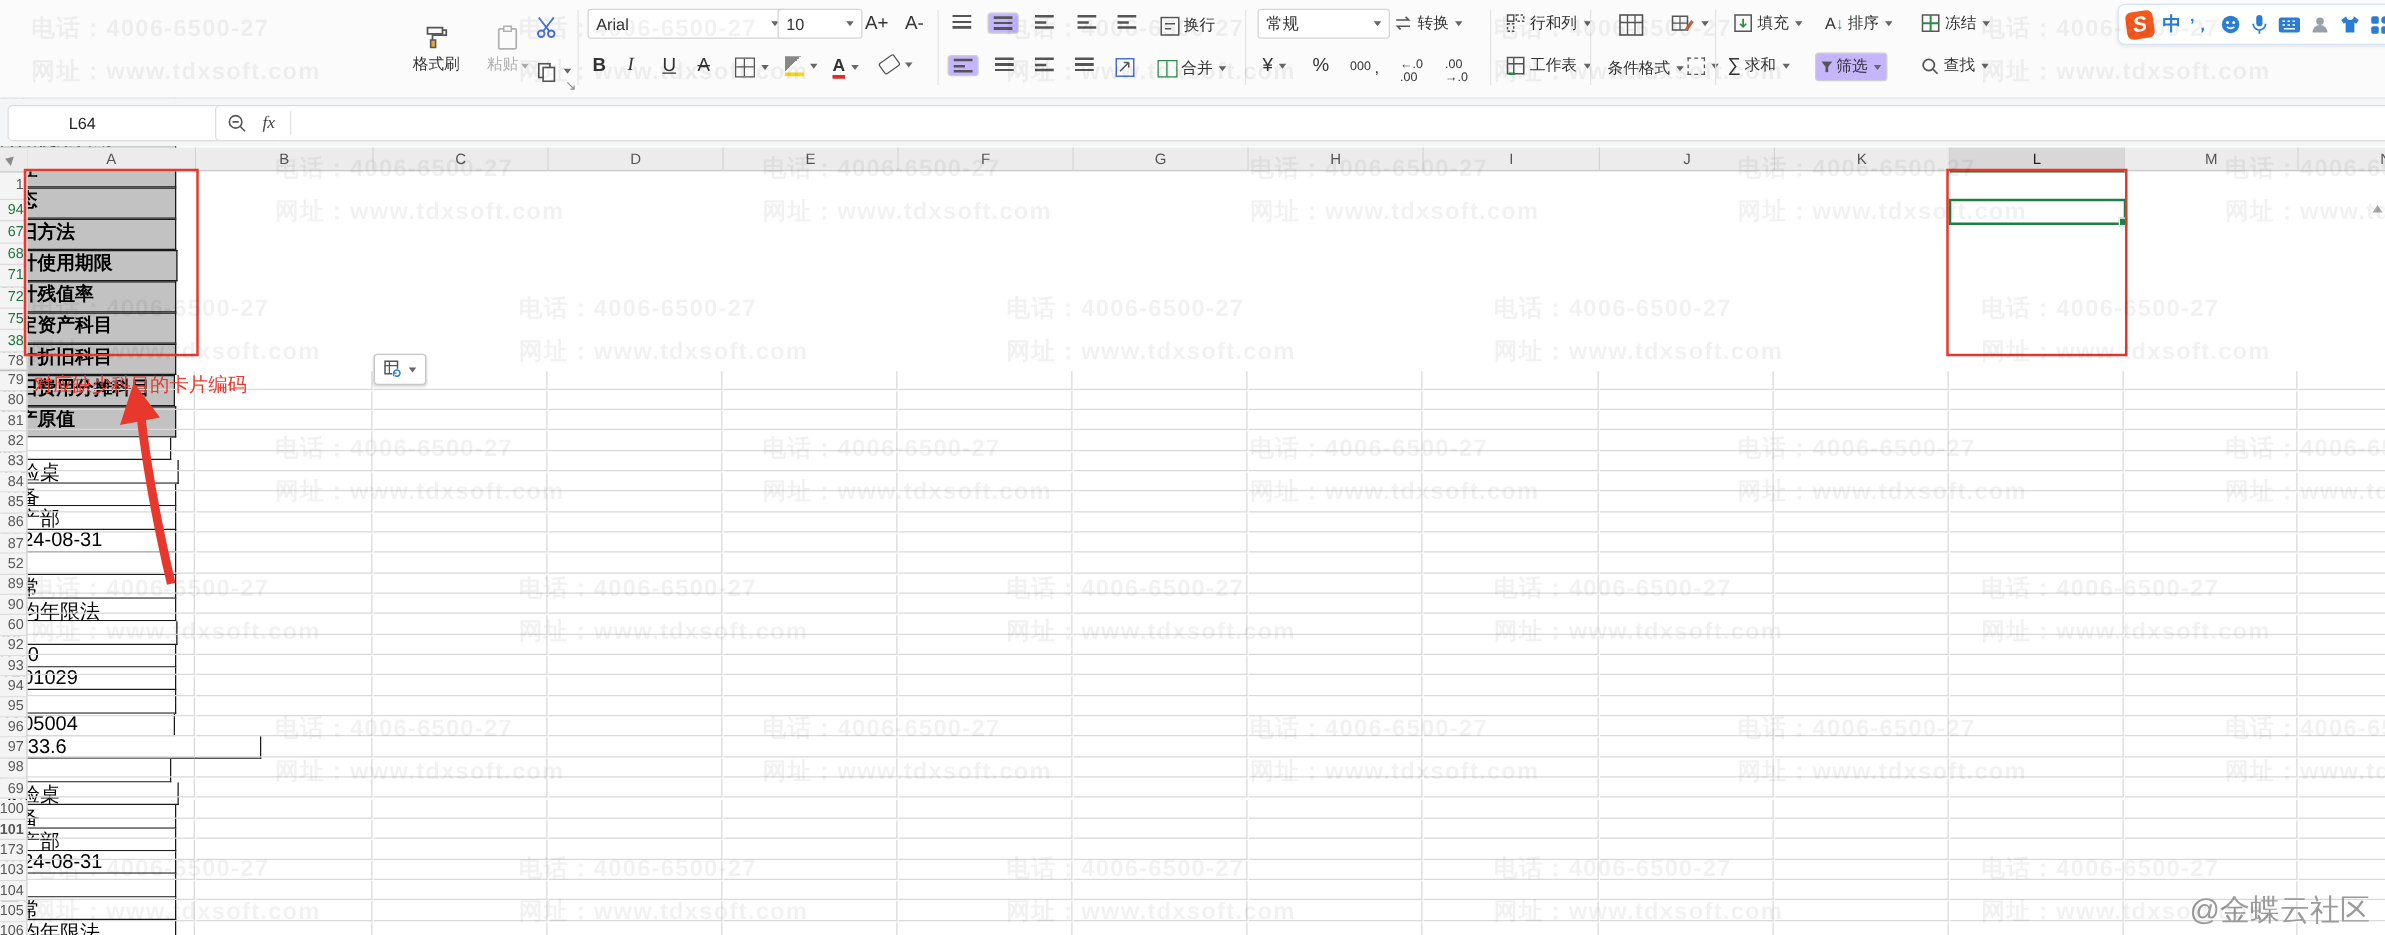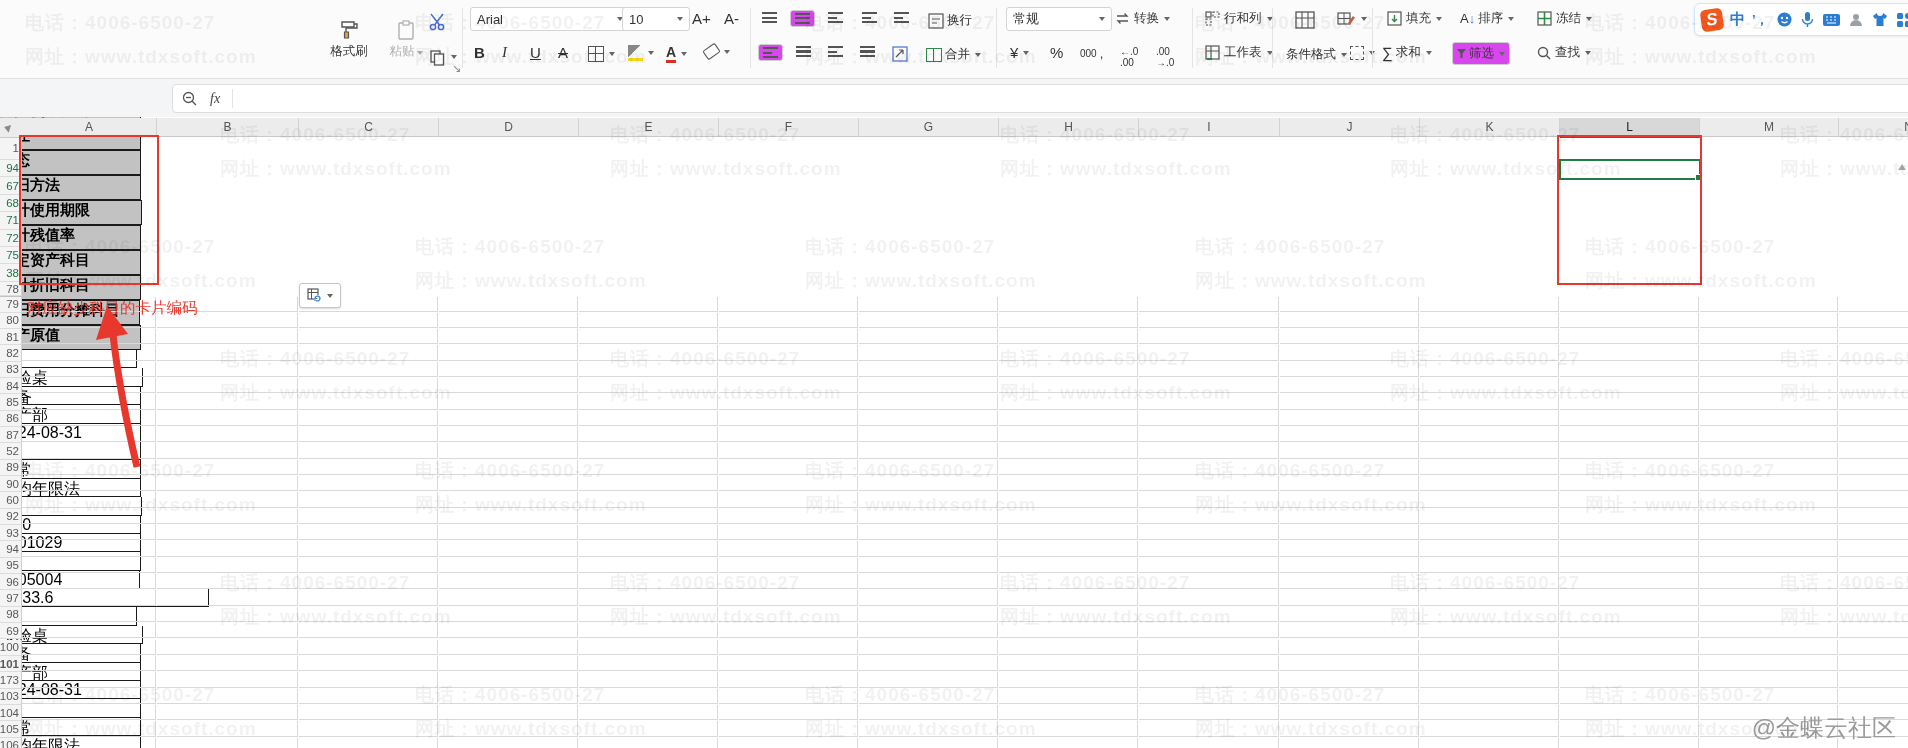--- a/index.html
+++ b/index.html
@@ -4,21 +4,21 @@
 <style>
   html,body{margin:0;padding:0;background:#fff;}
   #app{position:relative;width:1908px;height:748px;overflow:hidden;
        font-family:"Liberation Sans","DejaVu Sans",sans-serif;background:#fff;}
   
   #toolbar{position:absolute;left:0;top:0;width:1908px;height:78px;background:#fbfbfc;
            border-bottom:1px solid #e1e1e1;z-index:3;}
   .tb-div{position:absolute;top:8px;width:1px;height:60px;background:#e4e4e4;}
   .tbtn{position:absolute;display:flex;align-items:center;gap:3px;color:#333;font-size:12.5px;
         border-radius:3px;padding:2px 4px;white-space:nowrap;}
-  .tbtn.active{background:#d946ef;border:1px solid #cfcfcf;}
+  .tbtn.active{background:#c4b5fd;border:1px solid #cfcfcf;}
   .tall{flex-direction:column;justify-content:center;gap:2px;text-align:center;}
   .caret{width:0;height:0;border-left:3.5px solid transparent;border-right:3.5px solid transparent;
          border-top:4px solid #666;display:inline-block;margin-left:2px;}
   .combo{position:absolute;background:#fff;border:1px solid #d4d4d4;border-radius:3px;
          display:flex;align-items:center;justify-content:space-between;padding:0 6px;
          font-size:13px;color:#333;}
   .bars{display:inline-block;width:15px;height:11px;
         background:repeating-linear-gradient(to bottom,#555 0 2px,transparent 2px 4.5px);}
   .bars.short{background:
      linear-gradient(#555 0 0) 0 0/15px 2px no-repeat,
@@ -364,20 +364,24 @@
       <svg class="svgi" width="16" height="16" viewBox="0 0 16 16">
           <rect x="1" y="1" width="6" height="6" rx="1.5" fill="#2b7cd3"></rect>
           <rect x="9" y="1" width="6" height="6" rx="3" fill="#2b7cd3"></rect>
           <rect x="1" y="9" width="6" height="6" rx="1.5" fill="#2b7cd3"></rect>
           <rect x="9" y="9" width="6" height="6" rx="1.5" fill="#2b7cd3"></rect>
         </svg>
     </div>
   </div>
 
   <div id="fbar">
+    <div id="namebox">
+      <span>L64</span>
+      <span class="caret"></span>
+    </div>
     <div id="fxbox">
       <svg class="svgi" width="17" height="17" viewBox="0 0 17 17">
           <circle cx="7.5" cy="7.5" r="5" fill="none" stroke="#555" stroke-width="1.3"></circle>
           <path d="M5 7.5h5" stroke="#555" stroke-width="1.3"></path>
           <path d="M11.2 11.2L15 15" stroke="#555" stroke-width="1.3"></path>
         </svg>
       <span class="fxit">fx</span>
       <span class="sep"></span>
     </div>
   </div>

